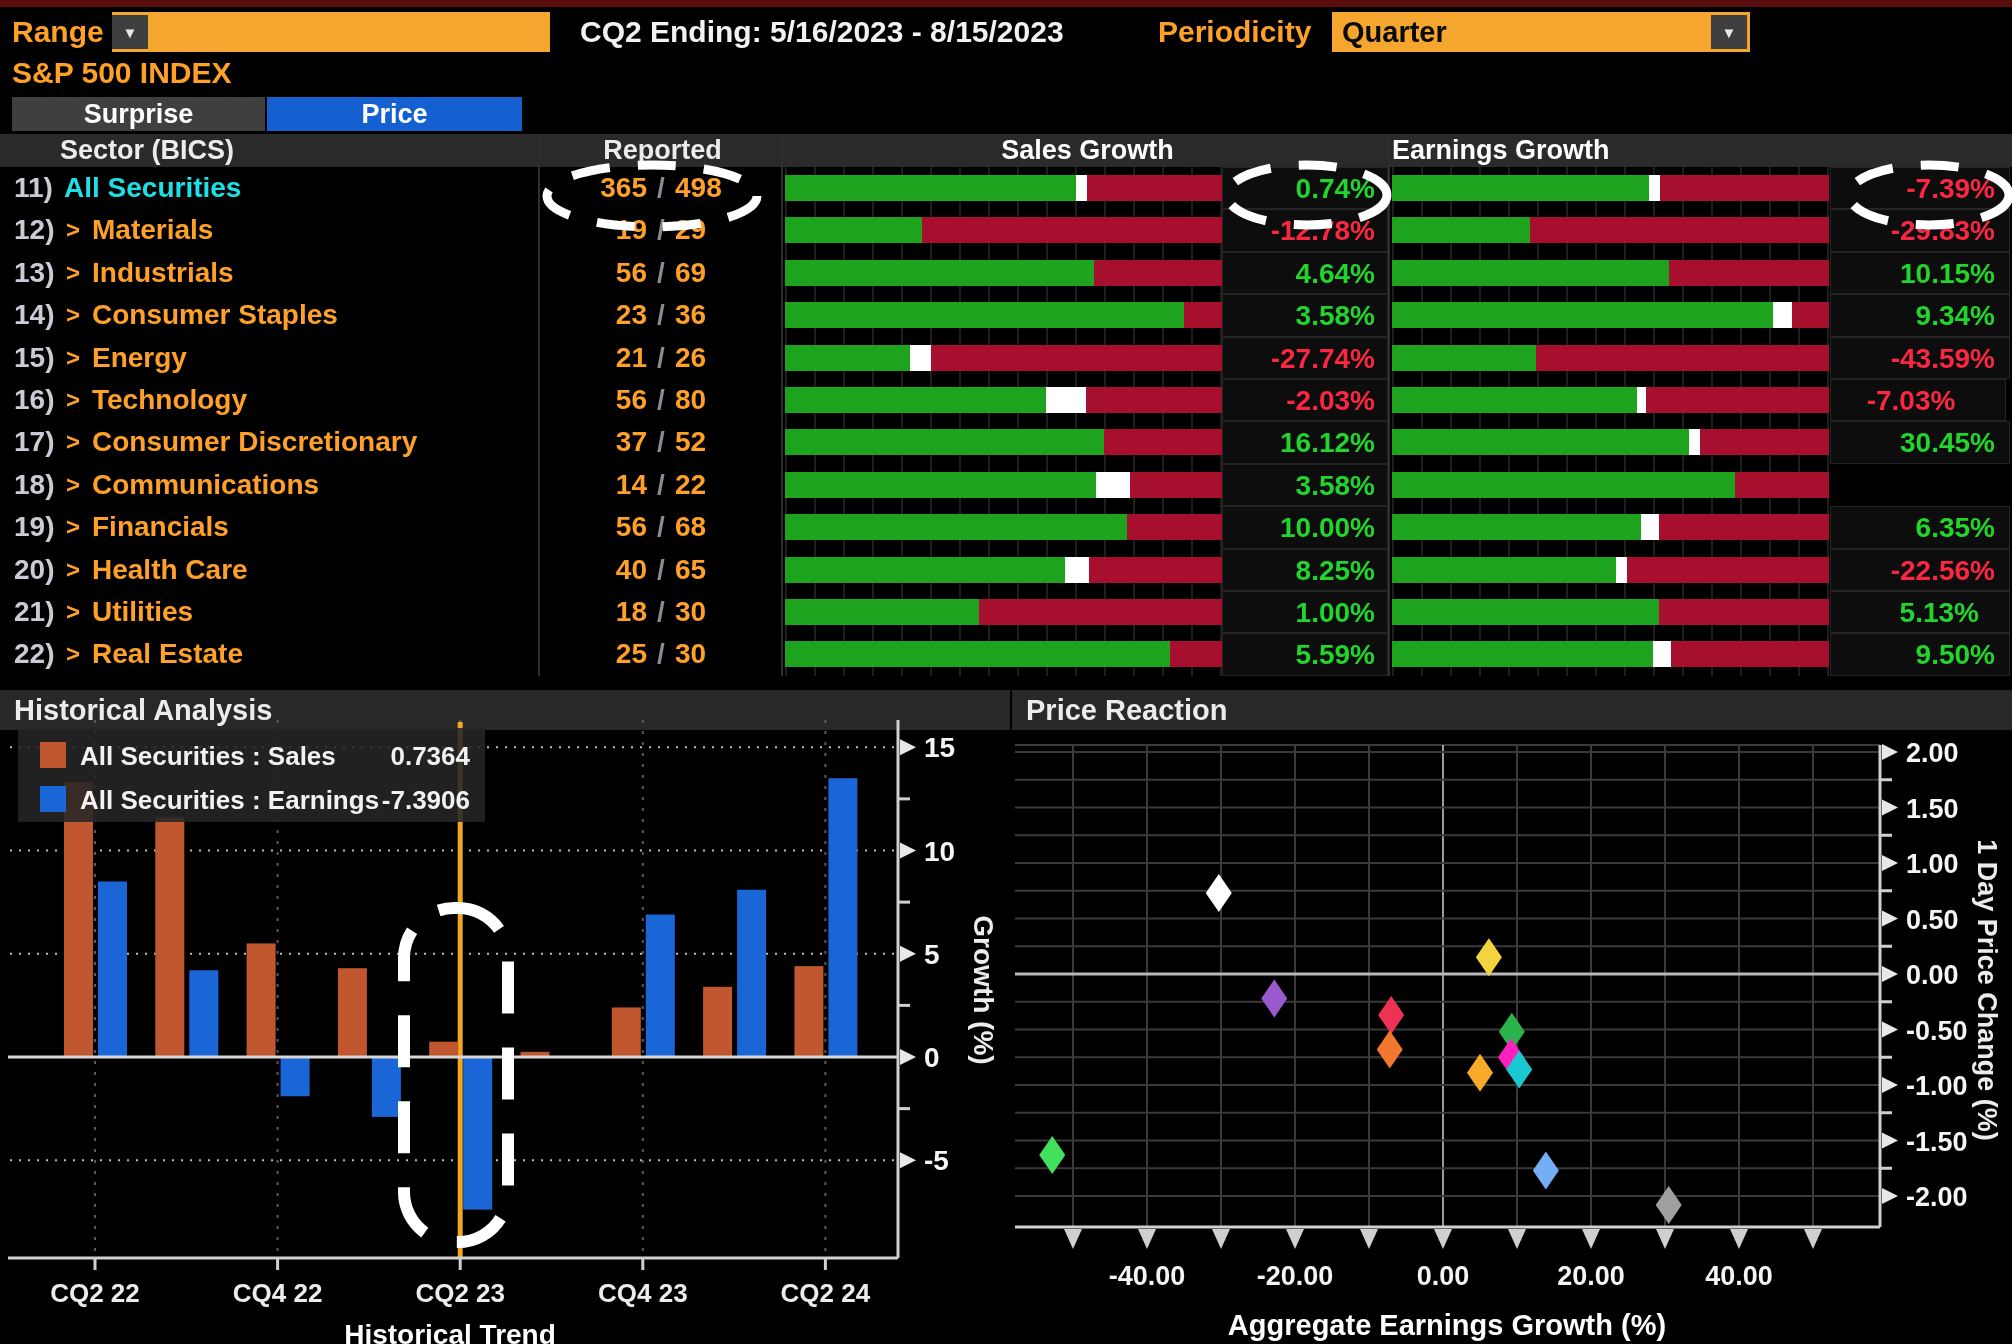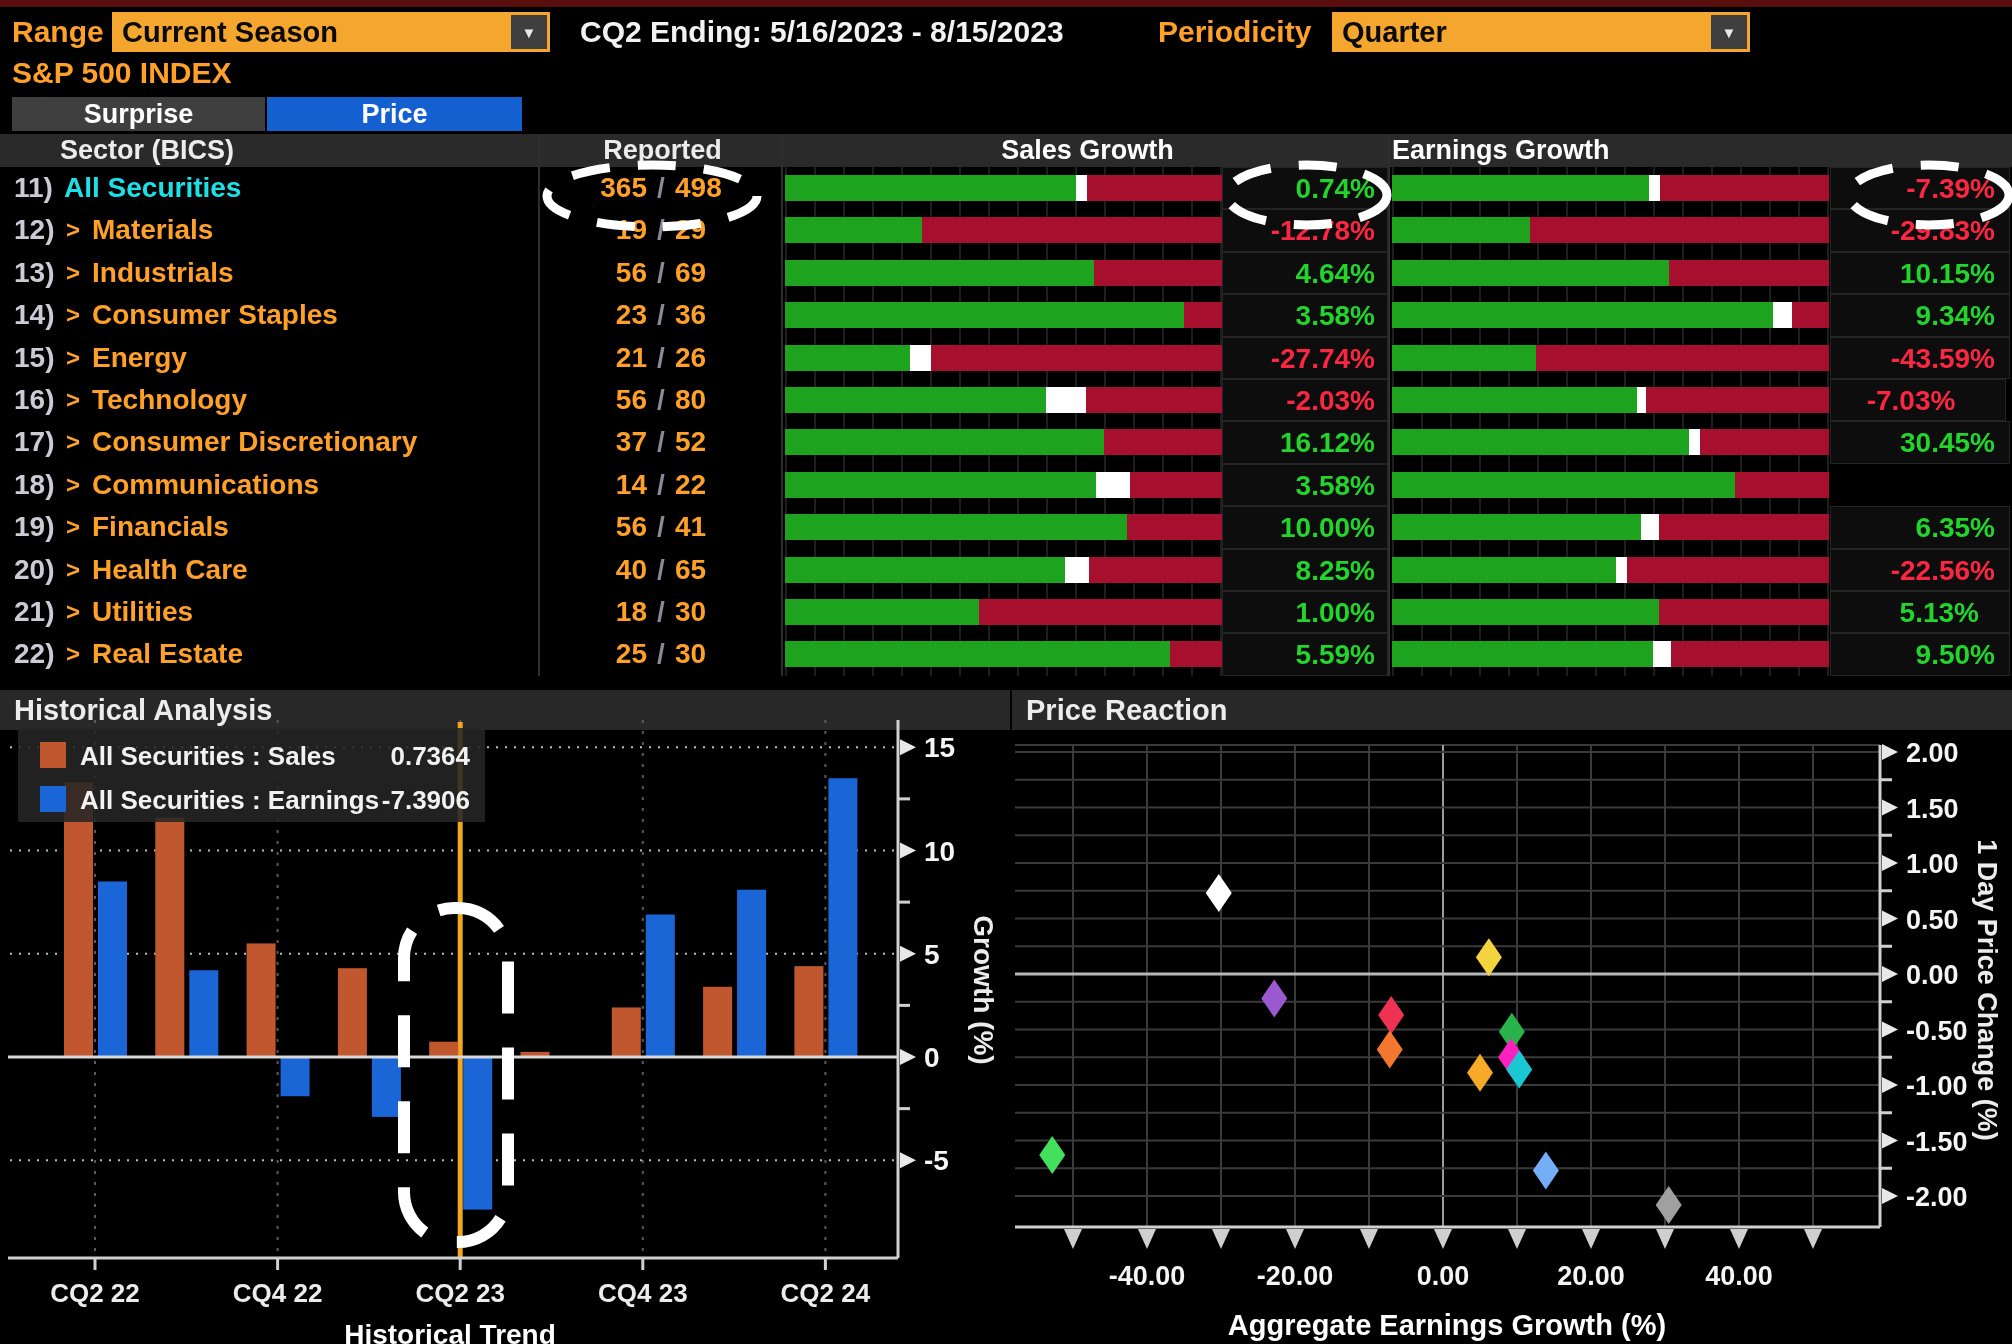--- a/index.html
+++ b/index.html
@@ -46,21 +46,20 @@
 </style>
 </head>
 <body>
 
 <div id="screen">
 
   <div class="abs" id="topstrip"></div>
 
   <div class="abs hlabel" style="left:12px;top:12px;">Range</div>
   <div class="abs dd" style="left:112px;top:12px;width:438px;">
-    <span class="ddtxt">Current Season</span>
     <span class="ddbtn">▼</span>
   </div>
   <div class="abs" id="ending" style="left:580px;top:12px;">CQ2 Ending: 5/16/2023 - 8/15/2023</div>
   <div class="abs hlabel" style="left:1158px;top:12px;">Periodicity</div>
   <div class="abs dd" style="left:1332px;top:12px;width:418px;">
     <span class="ddtxt">Quarter</span>
     <span class="ddbtn">▼</span>
   </div>
 
   <div class="abs" id="index-title" style="left:12px;top:56px;">S&amp;P 500 INDEX</div>
@@ -250,21 +249,21 @@
         <div class="seg" style="flex:1;background:#a6102e"></div>
       </div>
         <span class="valpanel" style="left:1830px;width:180px;padding-right:14px;margin-top:47px;"><span class="pos">14.14%</span></span>
       </div>
       <div class="row" style="top: 339.2px;">
         <span class="rnum">19)</span>
         <span class="rchev">&gt;</span>
         <span class="rname " style="left:92px">Financials</span>
         <span class="rep1">56</span>
         <span class="repsl">/</span>
-        <span class="rep2">41</span>
+        <span class="rep2">68</span>
         <div class="grid" style="left:785px;width:437px;"></div>
       <div class="bar" style="left:785px;width:437px;">
         <div class="seg" style="width:342px;background:#1da31d"></div>
 
         <div class="seg" style="flex:1;background:#a6102e"></div>
       </div>
         <span class="valpanel" style="left:1222px;width:166px;padding-right:12px;"><span class="pos">10.00%</span></span>
         <div class="grid" style="left:1392px;width:437px;"></div>
       <div class="bar" style="left:1392px;width:437px;">
         <div class="seg" style="width:249px;background:#1da31d"></div>

